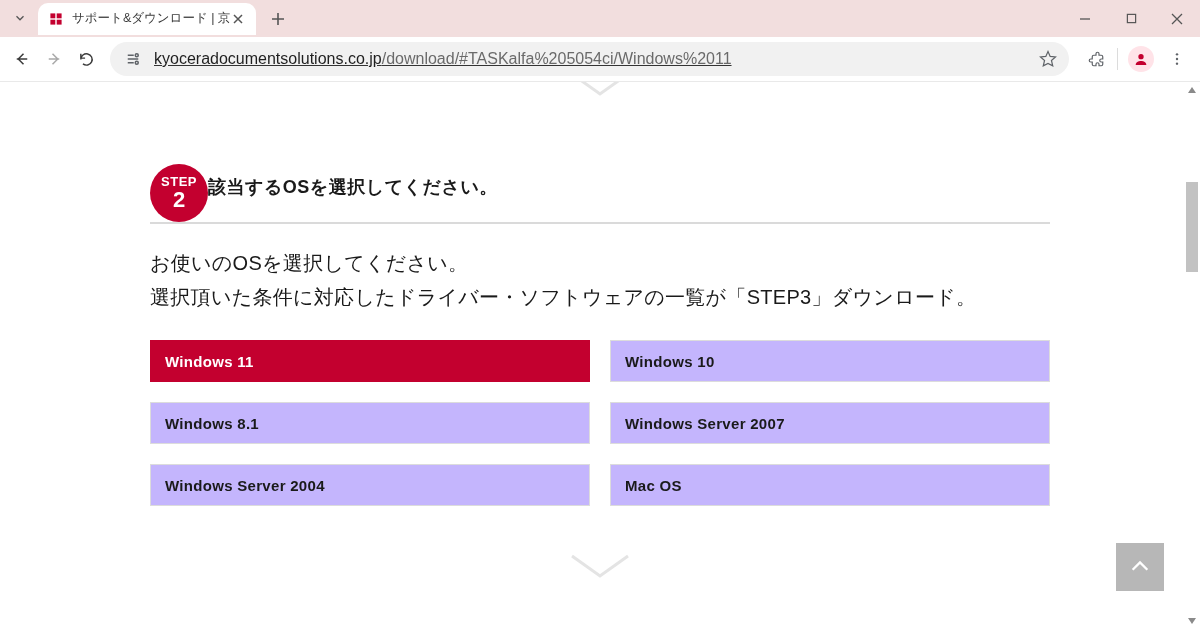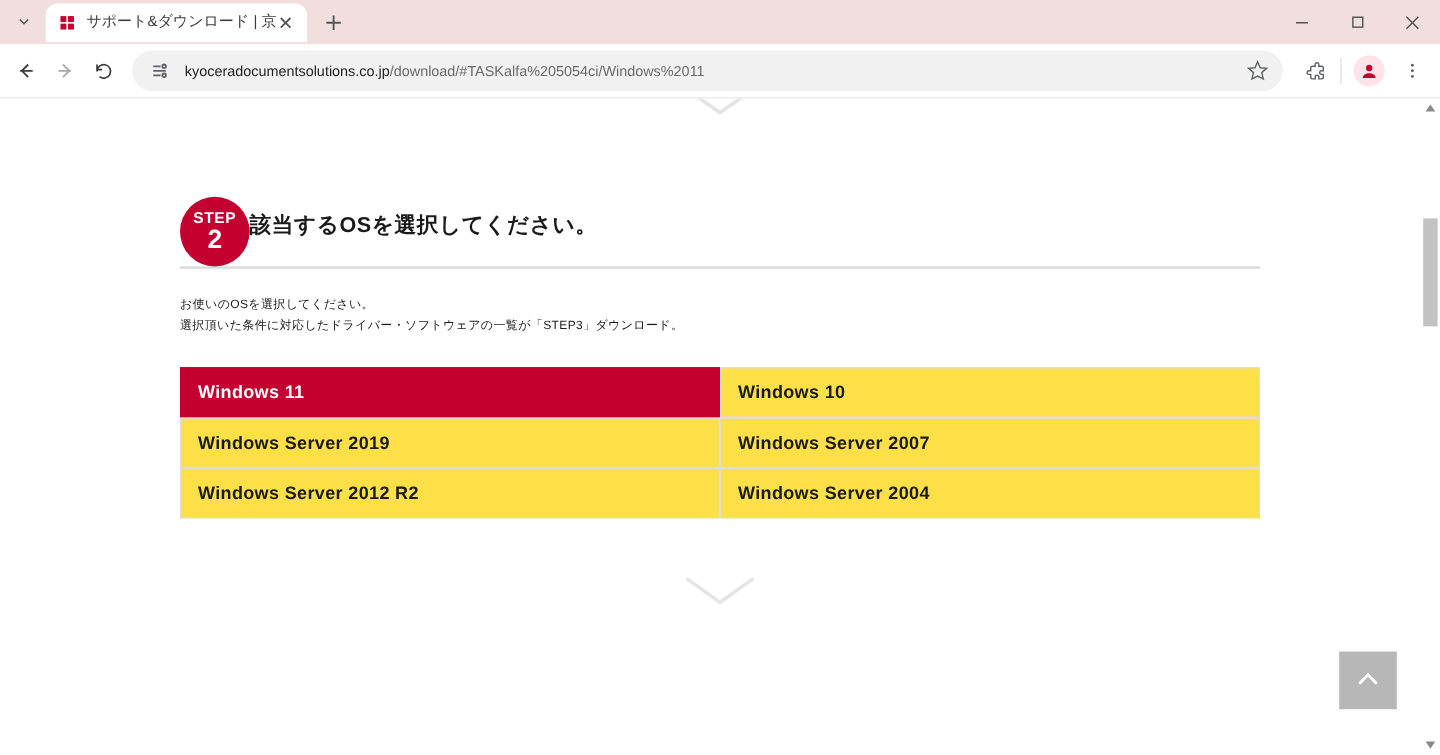--- a/index.html
+++ b/index.html
@@ -15,21 +15,21 @@
   .tab .title { flex:1; font-size: 12.5px; color:#3b3b3b; margin-left:8px; white-space:nowrap; overflow:hidden; }
   .tab .close { width:16px; height:16px; display:flex; align-items:center; justify-content:center; color:#555; font-size:12px;}
   .newtab-btn { width:28px; height:28px; display:flex; align-items:center; justify-content:center; margin-left:8px; color:#555; font-size:16px; border-radius:50%; }
 
   .window-controls { margin-left:auto; display:flex; height:100%; }
   .window-controls div { width:46px; display:flex; align-items:center; justify-content:center; color:#555; }
 
   .toolbar { background:#fff; height:45px; display:flex; align-items:center; padding: 0 6px; border-bottom:1px solid #e9e9e9; }
   .tb-btn { width:32px; height:32px; display:flex; align-items:center; justify-content:center; border-radius:16px; color:#3b3b3b; }
   .tb-btn.disabled { color:#a9a9a9; }
-  .omnibox { flex:1; height:34px; background:#f1f1f1; border-radius:17px; margin: 0 8px; display:flex; align-items:center; padding: 0 12px; color:#333; font-size:12px; }
+  .omnibox { flex:1; height:34px; background:#f1f1f1; border-radius:17px; margin: 0 8px; display:flex; align-items:center; padding: 0 12px; color:#333; font-size:16px;text-decoration:underline; }
   .omnibox .site-icon { width:22px; height:22px; display:flex; align-items:center; justify-content:center; margin-right:10px; }
   .omnibox .url { flex:1; white-space:nowrap; overflow:hidden; }
   .omnibox .url .domain { color:#1f1f1f; }
   .omnibox .url .path { color:#6a6a6a; }
   .omnibox .star { color:#5f6368; margin-left:8px; font-size:16px; }
   .ext-btn, .profile-btn, .menu-btn { width:34px; height:34px; display:flex; align-items:center; justify-content:center; color:#5f6368; border-radius:17px; margin-left:2px; }
   .profile-circle { width:26px; height:26px; border-radius:50%; background:#ffe3e8; display:flex; align-items:center; justify-content:center; }
   .divider-v { width:1px; height:22px; background:#dcdcdc; margin: 0 4px; }
 
   
@@ -42,24 +42,24 @@
   .content-wrap { width: 900px; margin: 0 auto; padding-top: 8px; }
 
   .top-chevron, .bottom-chevron { display:flex; justify-content:center; }
 
   .step-row { display:flex; align-items:center; margin-top: 50px; border-bottom:2px solid #dadada; padding-bottom: 6px; }
   .step-badge { width:58px; height:58px; border-radius:50%; background:#c3002f; color:#fff; display:flex; flex-direction:column; align-items:center; justify-content:center; font-weight:bold; line-height:1; position:relative; top:6px; }
   .step-badge .lbl { font-size:13px; letter-spacing:0.5px;}
   .step-badge .num { font-size:22px; margin-top:1px;}
   .step-title { font-size:18px; font-weight:bold; letter-spacing:0.5px; color:#1a1a1a; }
 
-  .desc { margin-top: 22px; font-size:10px; line-height:1.7; color:#1a1a1a; letter-spacing:0.3px; }
-
-  .os-grid { margin-top: 26px; display:grid; grid-template-columns: 1fr 1fr; gap: 0; }
-  .os-btn { height:42px; border:1px solid #dcdcdc; display:flex; align-items:center; padding: 0 14px; font-size:15px; font-weight:bold; color:#1a1a1a; background:#fde047; letter-spacing:0.3px; }
+  .desc { margin-top: 22px; font-size:20px; line-height:1.7; color:#1a1a1a; letter-spacing:0.3px; }
+
+  .os-grid { margin-top: 26px; display:grid; grid-template-columns: 1fr 1fr; gap: 20px; }
+  .os-btn { height:42px; border:1px solid #dcdcdc; display:flex; align-items:center; padding: 0 14px; font-size:15px; font-weight:bold; color:#1a1a1a; background:#c4b5fd; letter-spacing:0.3px; }
   .os-btn.active { background:#c3002f; border-color:#c3002f; color:#fff; }
 
   .back-to-top { position:absolute; right:36px; bottom:38px; width:48px; height:48px; background:#b7b7b7; display:flex; align-items:center; justify-content:center; }
 
   svg { display:block; }
 </style>
 </head>
 <body>
 
 <div class="browser-top">
@@ -186,24 +186,24 @@
 
       <div class="desc">
         <div>お使いのOSを選択してください。</div>
         <div>選択頂いた条件に対応したドライバー・ソフトウェアの一覧が「STEP3」ダウンロード。</div>
       </div>
 
       <div class="os-grid" id="os-grid">
 
       <div class="os-btn active">Windows 11</div>
           <div class="os-btn">Windows 10</div>
-          <div class="os-btn">Windows Server 2019</div>
+          <div class="os-btn">Windows 8.1</div>
           <div class="os-btn">Windows Server 2007</div>
-          <div class="os-btn">Windows Server 2012 R2</div>
           <div class="os-btn">Windows Server 2004</div>
+          <div class="os-btn">Mac OS</div>
         </div>
     </div>
 
     <div class="bottom-chevron" style="margin-top:48px;">
       <svg width="60" height="28" viewBox="0 0 60 28">
           <path d="M2 2 L30 22 L58 2" fill="none" stroke="#e4e4e4" stroke-width="3"></path>
         </svg>
     </div>
 
     <div class="back-to-top">

